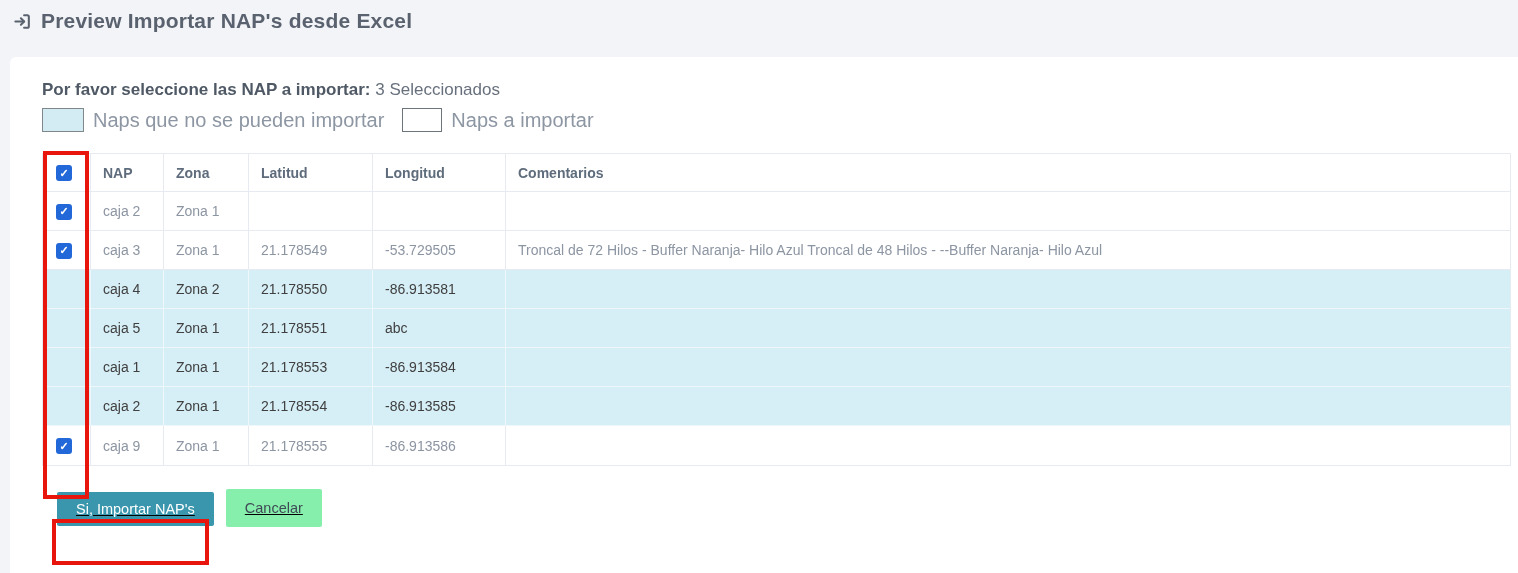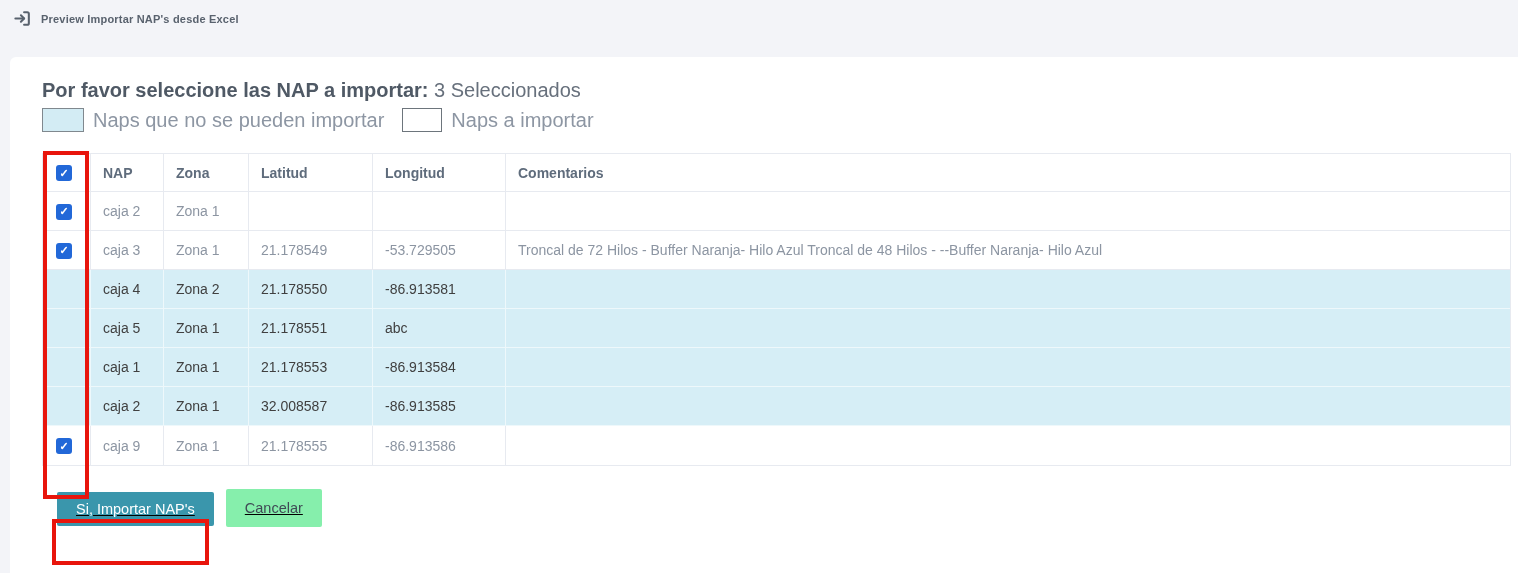--- a/index.html
+++ b/index.html
@@ -10,32 +10,32 @@
     font-family: "Liberation Sans", sans-serif;
     overflow: hidden;
   }
 
   
   .topbar {
     position: absolute; left: 13px; top: 9px;
     display: flex; align-items: center; gap: 9px;
     color: #59626e;
   }
-  .topbar .title { font-size: 11px; font-weight: 700; letter-spacing: .2px; }
+  .topbar .title { font-size: 21px; font-weight: 700; letter-spacing: .2px; }
   .topbar svg { display: block; }
 
   
   .card {
     position: absolute; left: 10px; top: 57px; right: 0; bottom: 0;
     background: #ffffff;
     border-radius: 6px 0 0 0;
     padding: 24px 0 0 32px;
   }
 
-  .instruction { font-size: 20px; color: #67707c; line-height: 18px; }
+  .instruction { font-size: 17px; color: #67707c; line-height: 18px; }
   .instruction .bold { font-weight: 700; color: #4f5965; }
 
   .legend { margin-top: 8px; display: flex; align-items: center; height: 26px; }
   .swatch { width: 42px; height: 24px; flex: 0 0 auto; }
   .swatch.blue  { background: #d3ecf4; border: 1px solid #80888e; }
   .swatch.white { width: 40px; background: #ffffff; border: 1px solid #6d757c; margin-left: 9px; }
   .legend .lbl { margin-left: 9px; margin-right: 9px; font-size: 20px; color: #8d96a3; }
 
   
   table.naps {
@@ -166,21 +166,21 @@
           <td>caja 1</td>
           <td>Zona 1</td>
           <td>21.178553</td>
           <td>-86.913584</td>
           <td></td>
         </tr>
         <tr class="blocked">
           <td class="cb-cell"></td>
           <td>caja 2</td>
           <td>Zona 1</td>
-          <td>32.008587</td>
+          <td>21.178554</td>
           <td>-86.913585</td>
           <td></td>
         </tr>
         <tr>
           <td class="cb-cell"><span class="checkbox">✓</span></td>
           <td>caja 9</td>
           <td>Zona 1</td>
           <td>21.178555</td>
           <td>-86.913586</td>
           <td></td>

